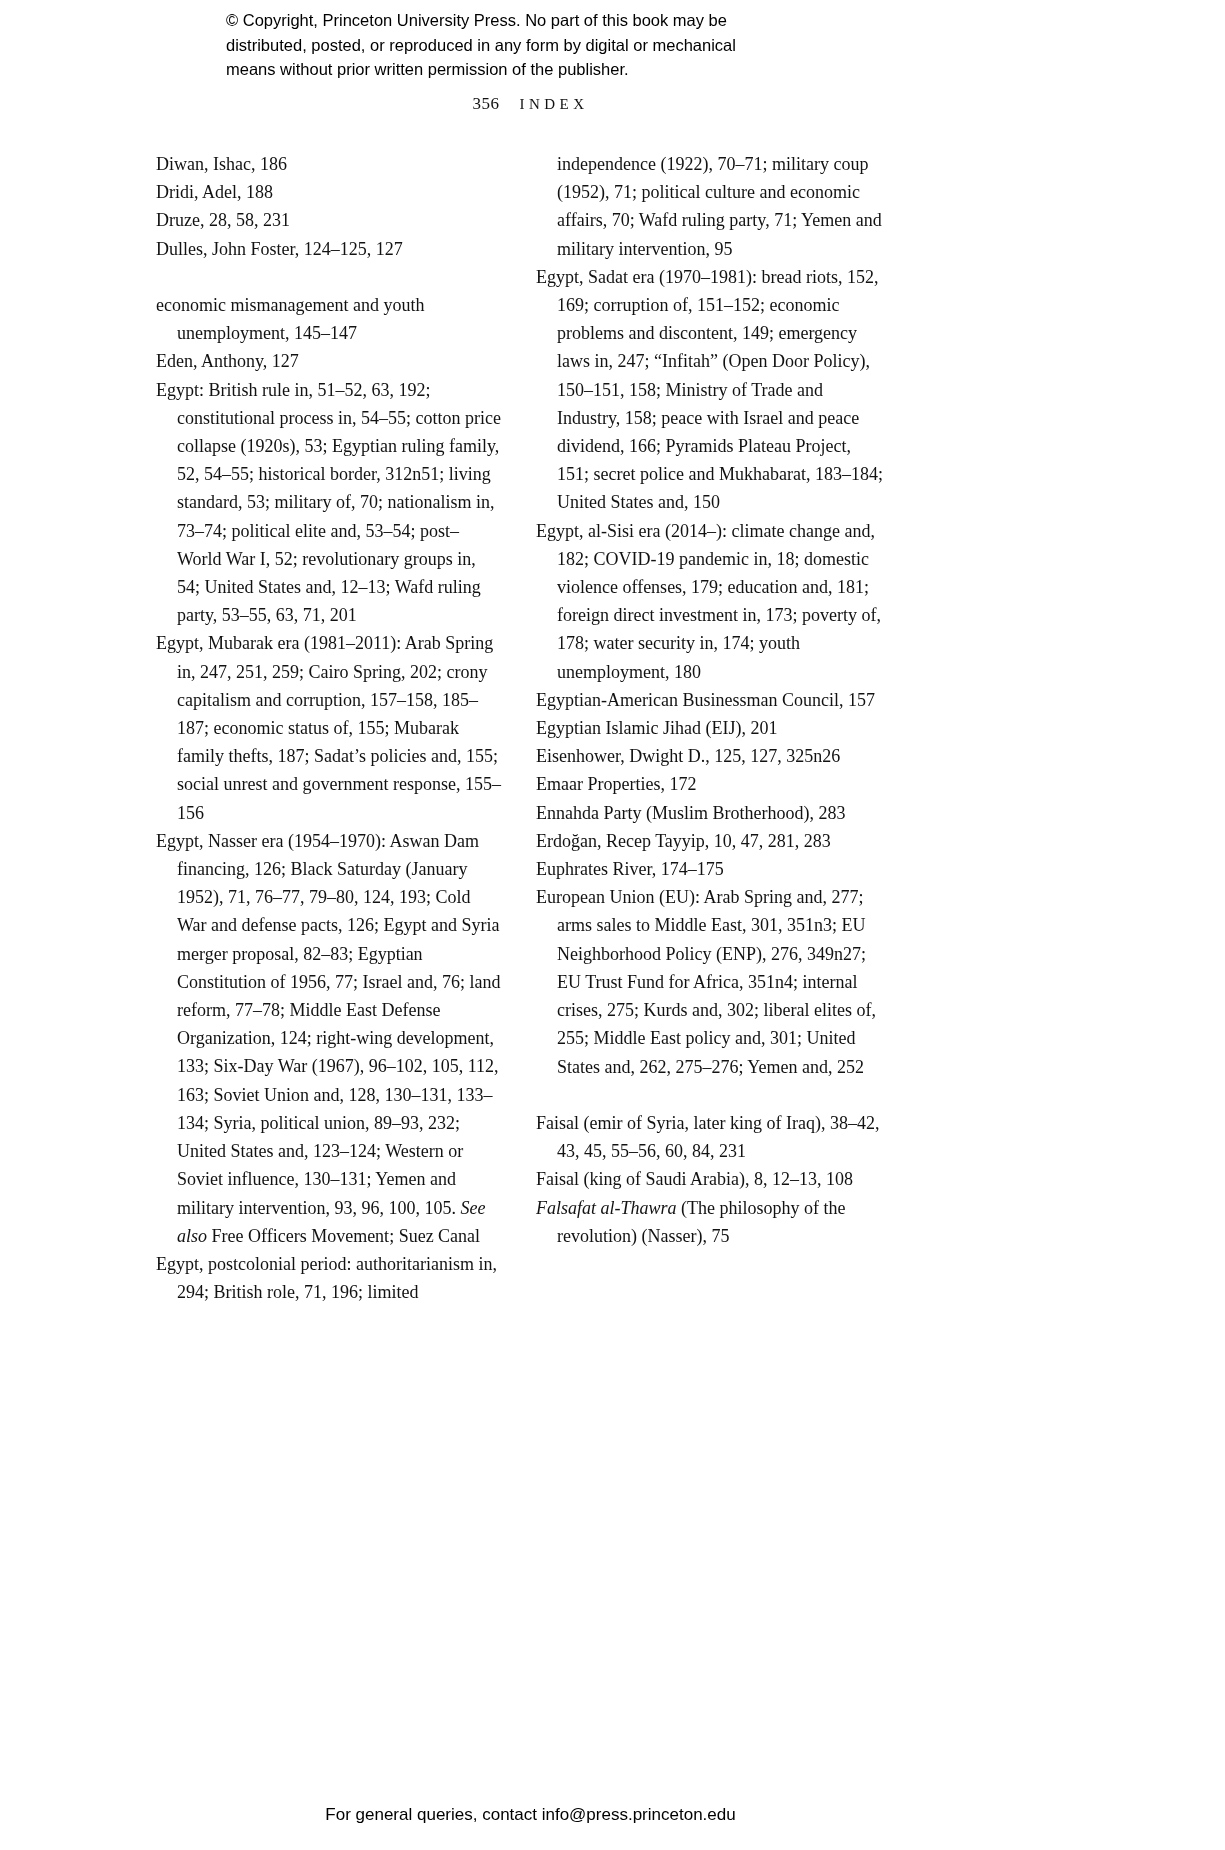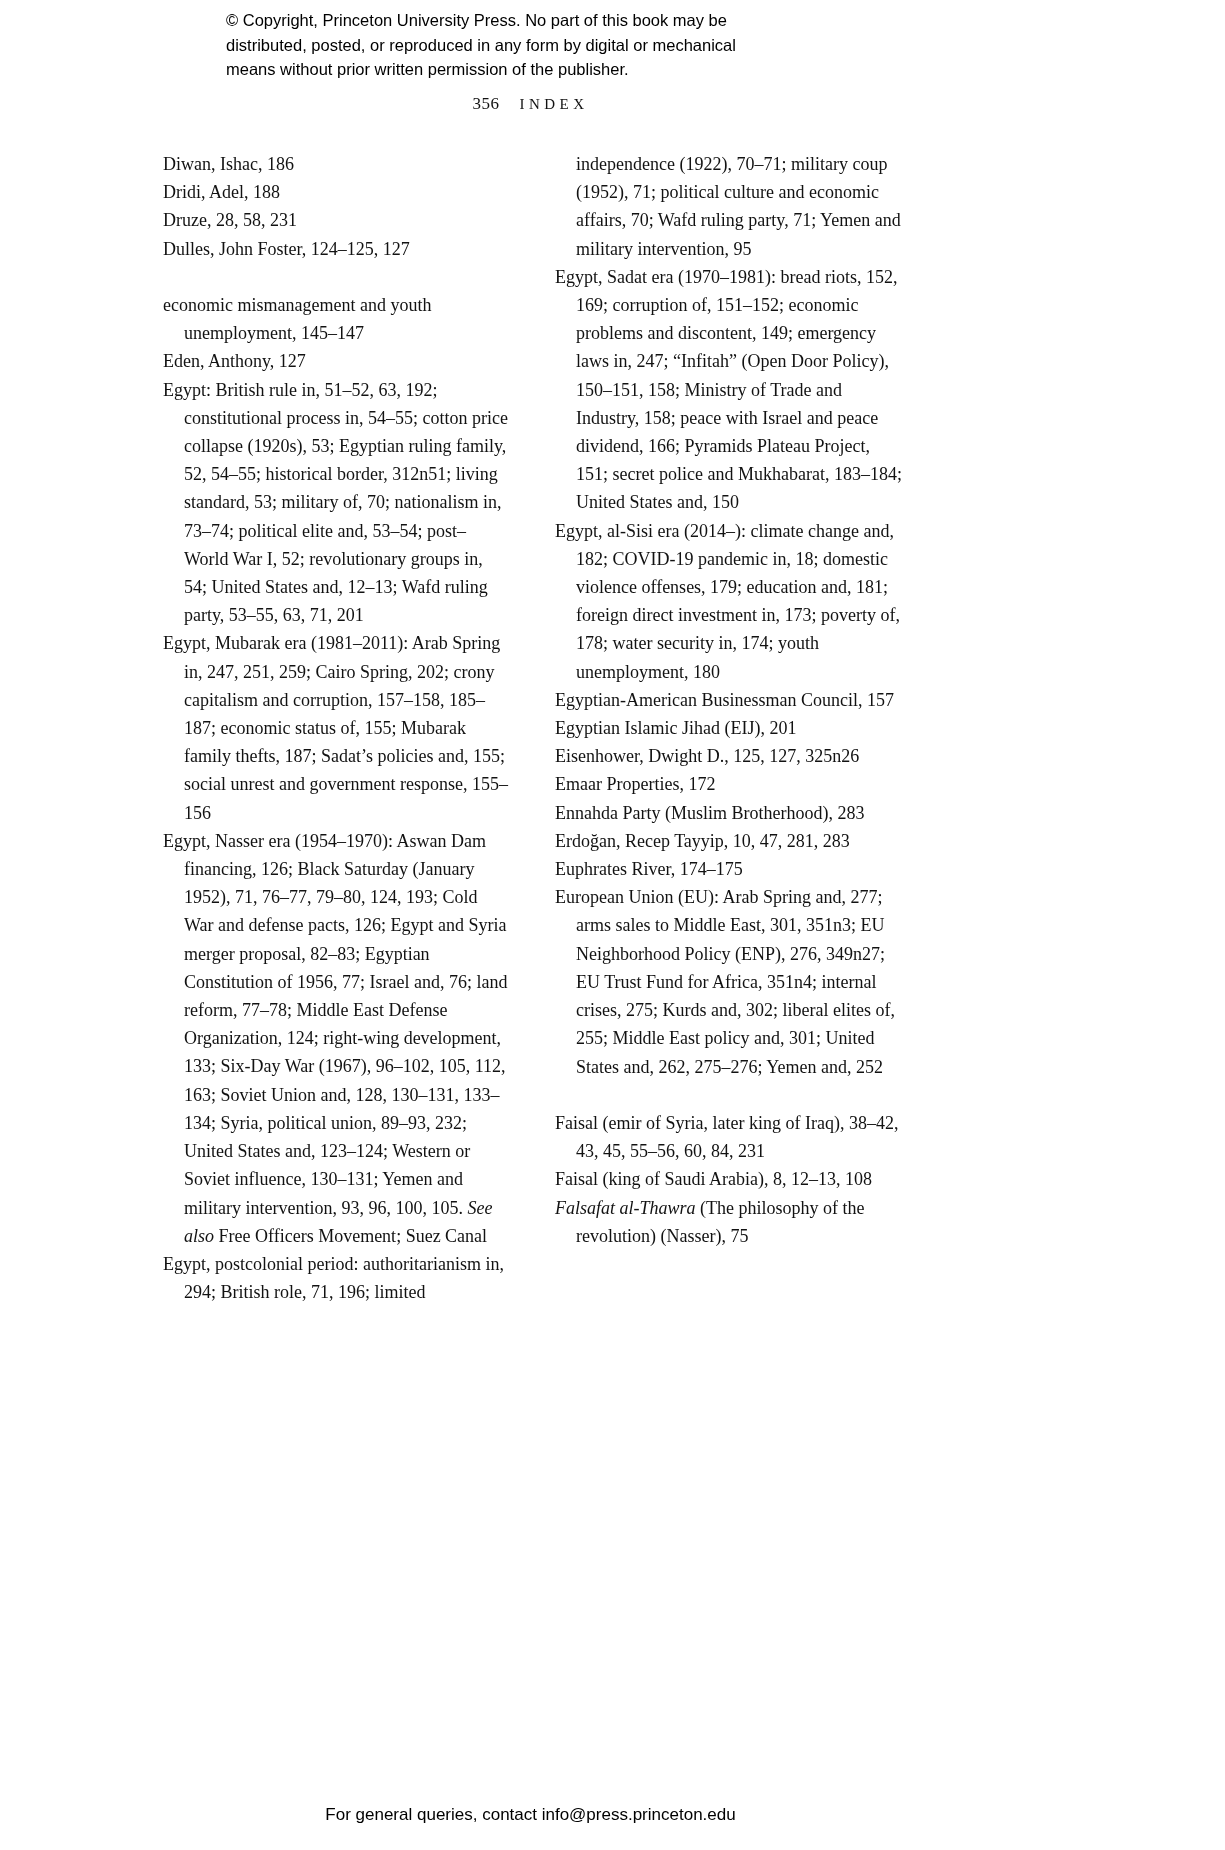--- a/index.html
+++ b/index.html
@@ -40,25 +40,25 @@
     letter-spacing: 0.5px;
     font-family: Liberation Serif, serif;
   }
   .index-heading {
     font-size: 15px;
     letter-spacing: 4.5px;
     margin-left: 16px;
   }
   .columns {
     position: absolute;
-    left: 163px;
+    left: 156px;
     top: 150px;
     width: 740px;
     display: flex;
-    gap: 45px;
+    gap: 33px;
   }
   .column {
     width: 347px;
     flex: 0 0 347px;
   }
   .entry {
     margin: 0;
     font-size: 18px;
     line-height: 28.2px;
     padding-left: 21px;

